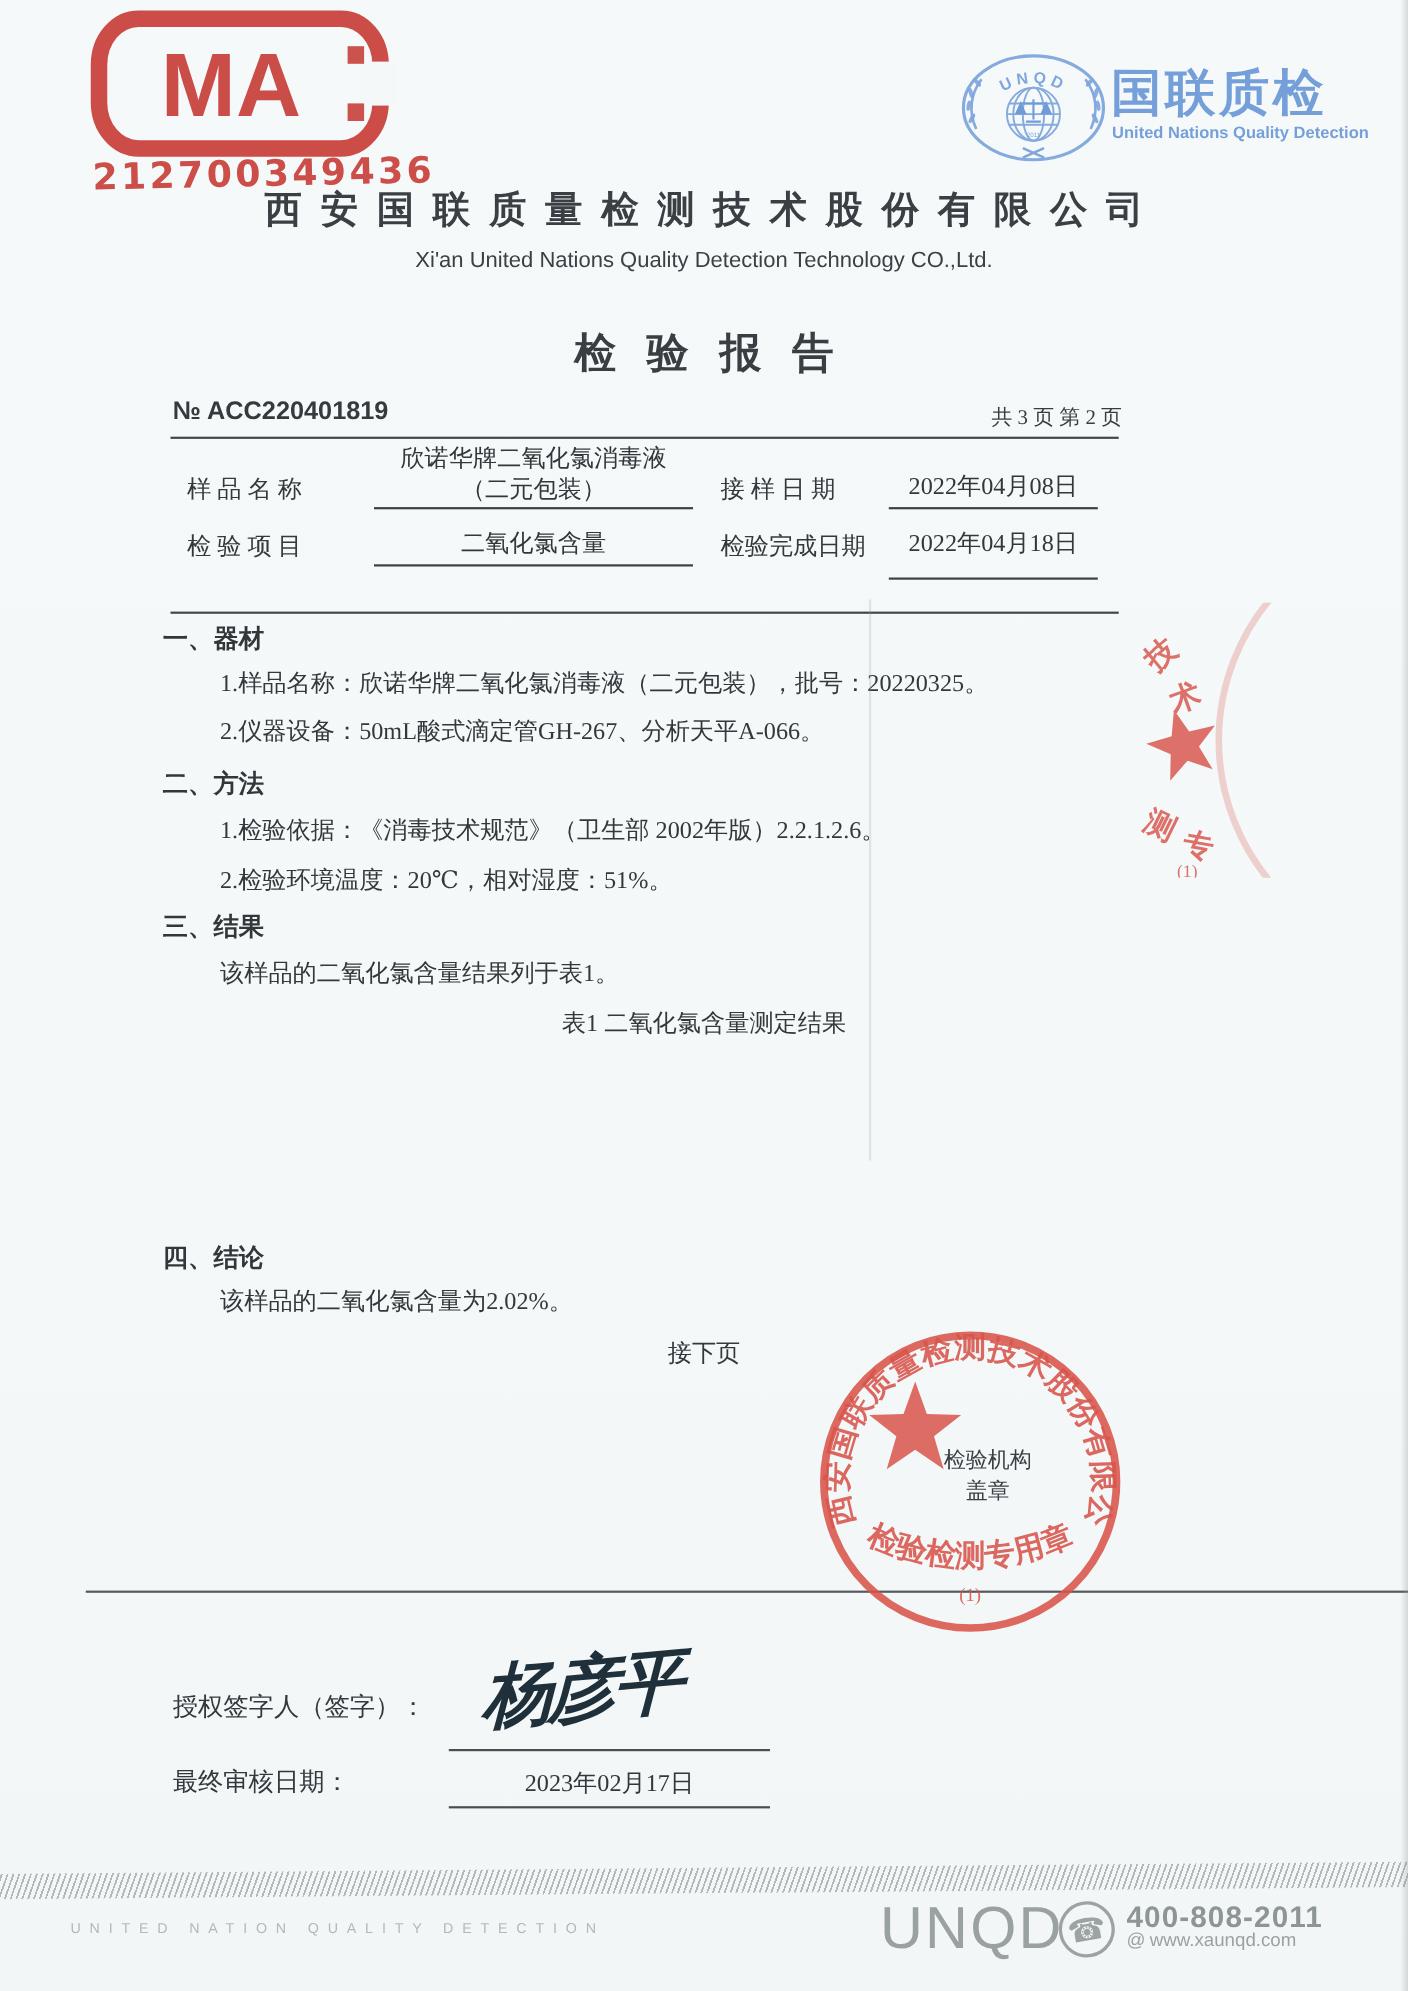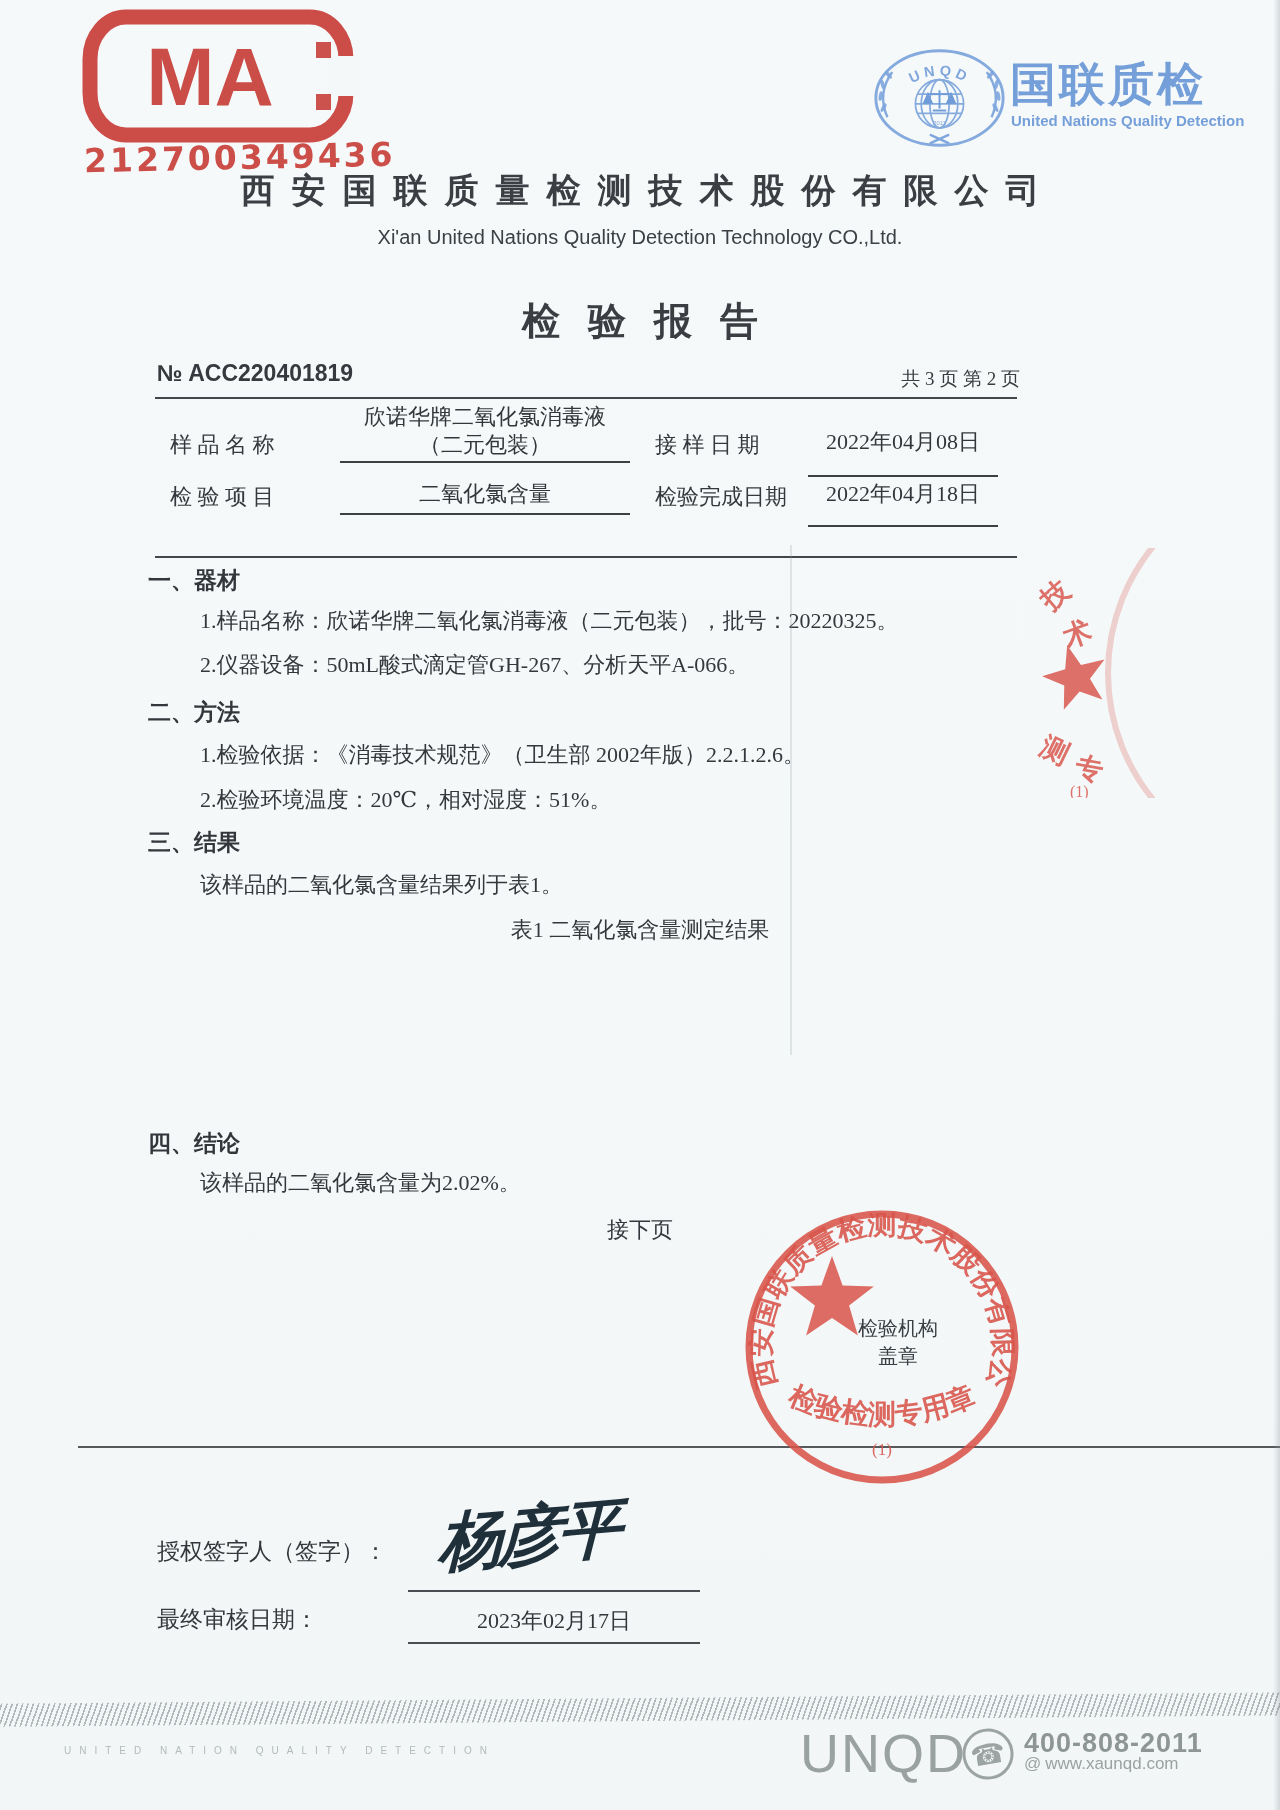--- a/index.html
+++ b/index.html
@@ -45,21 +45,21 @@
   .page-info{left:860px;top:366px;width:160px;text-align:right;font-size:19px;color:#393d41;}
   .hr{background:#43474b;height:2px;}
   .hr1{left:155px;top:397px;width:862px;}
   .hr2{left:155px;top:556px;width:862px;}
   
   .form-label{font-size:22px;color:#35393d;white-space:nowrap;}
   .form-value{font-size:22px;color:#33373b;text-align:center;border-bottom:2px solid #3c4043;}
   .lbl-sample{left:170px;top:430px;}
   .val-sample{left:340px;top:403px;width:290px;line-height:28px;padding-bottom:2px;}
   .lbl-recv{left:655px;top:430px;}
-  .val-recv{left:808px;top:427px;width:190px;padding-bottom:18px;}
+  .val-recv{left:808px;top:427px;width:190px;padding-bottom:4px;}
   .lbl-item{left:170px;top:482px;}
   .val-item{left:340px;top:479px;width:290px;padding-bottom:4px;}
   .lbl-done{left:655px;top:482px;}
   .val-done{left:808px;top:479px;width:190px;padding-bottom:16px;}
   
   .sec-heading{left:148px;font-size:23px;font-weight:bold;color:#33373b;}
   .sec-item{left:200px;font-size:22px;color:#34383c;white-space:nowrap;}
   .h1{top:565px;} .i11{top:606px;} .i12{top:650px;}
   .h2{top:697px;} .i21{top:740px;} .i22{top:785px;}
   .h3{top:827px;} .i31{top:870px;}
@@ -94,21 +94,21 @@
   
   .crease{left:790px;top:545px;width:2px;height:510px;background:rgba(140,150,155,.22);}
   .edge-shadow{right:0;top:0;width:7px;height:100%;
     background:linear-gradient(90deg,rgba(150,160,165,0),rgba(150,160,165,.35));}
   
   .hatch{
     left:-15px;top:1698px;width:1320px;height:23px;transform:rotate(-0.5deg);
     background:repeating-linear-gradient(110deg,rgba(125,134,137,.55) 0 1.6px,rgba(0,0,0,0) 1.6px 5px);
   }
   .footer-left{
-    left:64px;top:1745px;font-size:10px;letter-spacing:8px;color:#b3b9b9;
+    left:64px;top:1745px;font-size:13px;letter-spacing:8px;color:#b3b9b9;
     font-family:"Liberation Sans",sans-serif;font-weight:500;
   }
   .footer-brand{
     left:800px;top:1722px;font-size:54px;color:#9aa1a1;letter-spacing:2px;
     font-family:"Liberation Sans",sans-serif;
   }
   .phone-icon{left:960px;top:1726px;}
   .footer-phone{
     left:1024px;top:1728px;font-size:27px;font-weight:bold;color:#8d9595;
     font-family:"Liberation Sans",sans-serif;letter-spacing:1px;text-align:right;

